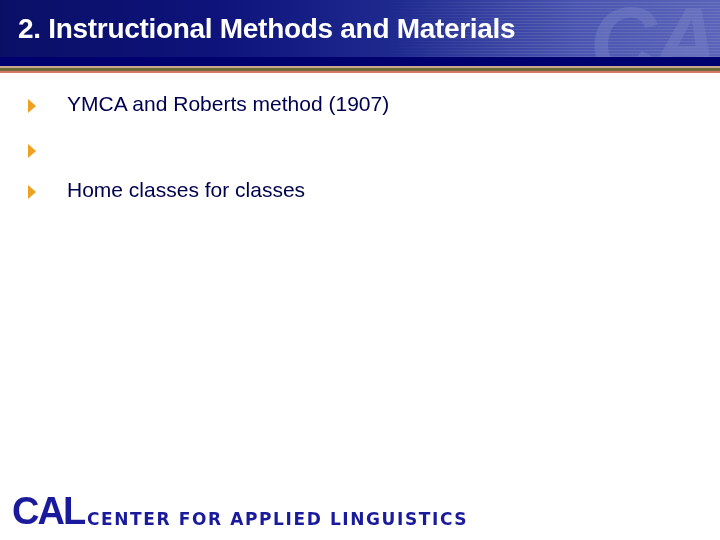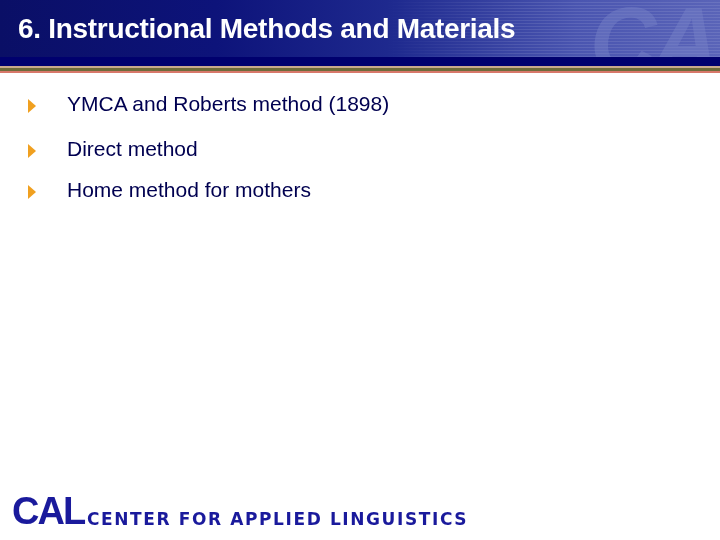--- a/index.html
+++ b/index.html
@@ -25,37 +25,36 @@
   .logo { position:absolute; left:0; top:0; font-weight:bold; font-size:38px; color:#1a1a9c; letter-spacing:-2px; line-height:34px; font-family:"Liberation Sans", sans-serif; }
   .footer-text { position:absolute; left:75px; top:15px; font-weight:bold; font-size:17px; color:#1a1a9c; letter-spacing:1.6px; white-space:nowrap; font-family:"DejaVu Sans", sans-serif; }
 </style>
 </head>
 <body>
 
 <div class="header">
   <div class="stripes"></div>
   <div class="watermark">CAL</div>
   <div class="bottom"></div>
-  <div class="title">6. Instructional Methods and Materials</div>
+  <div class="title">2. Instructional Methods and Materials</div>
 </div>
 <div class="rule1"></div>
 <div class="rule2"></div>
 <div class="rule3"></div>
 
 <div class="bullets">
   <div class="bullet" style="top:0px;">
     <span class="arrow"></span>
-    <span class="text">YMCA and Roberts method (1898)</span>
+    <span class="text">YMCA and Roberts method (1907)</span>
   </div>
   <div class="bullet" style="top:45px;">
     <span class="arrow"></span>
-    <span class="text">Direct method</span>
   </div>
   <div class="bullet" style="top:86px;">
     <span class="arrow"></span>
-    <span class="text">Home method for mothers</span>
+    <span class="text">Home classes for classes</span>
   </div>
 </div>
 
 <div class="footer">
   <div class="logo">CAL</div>
   <div class="footer-text">CENTER FOR APPLIED LINGUISTICS</div>
 </div>
 
 </body></html>

